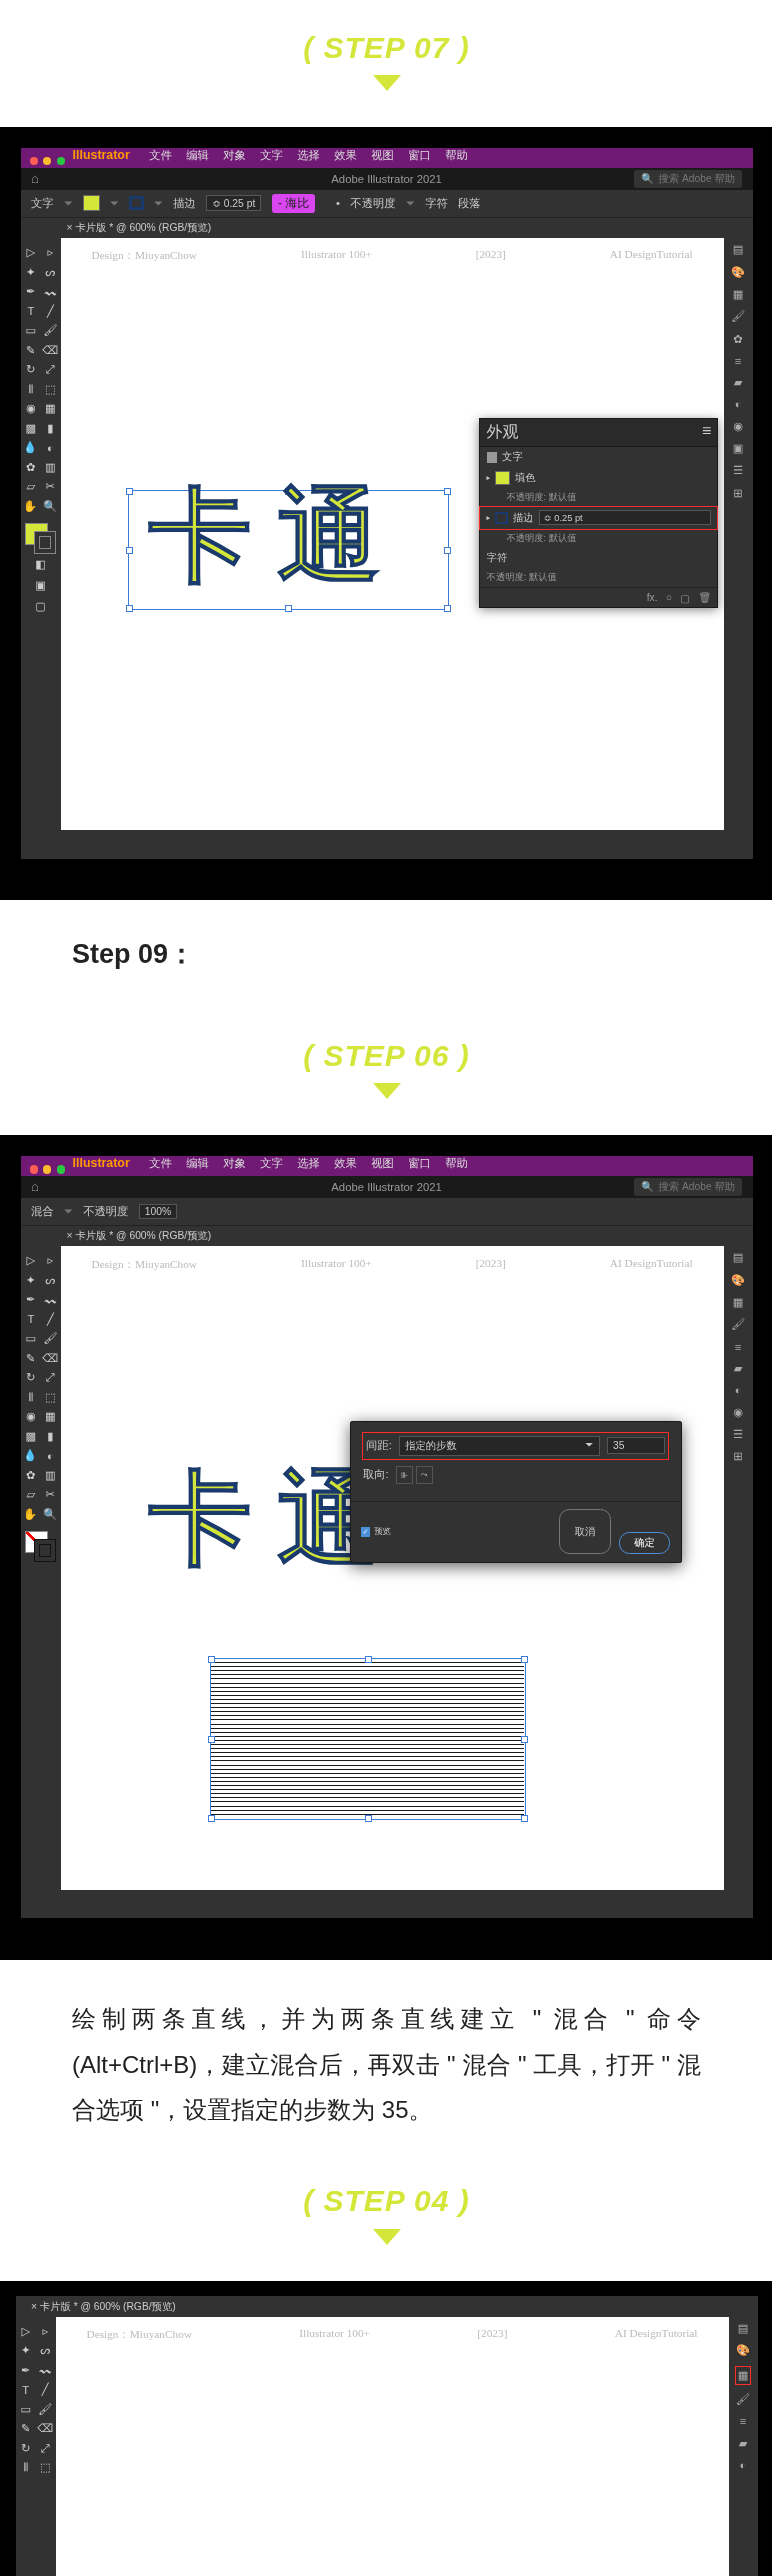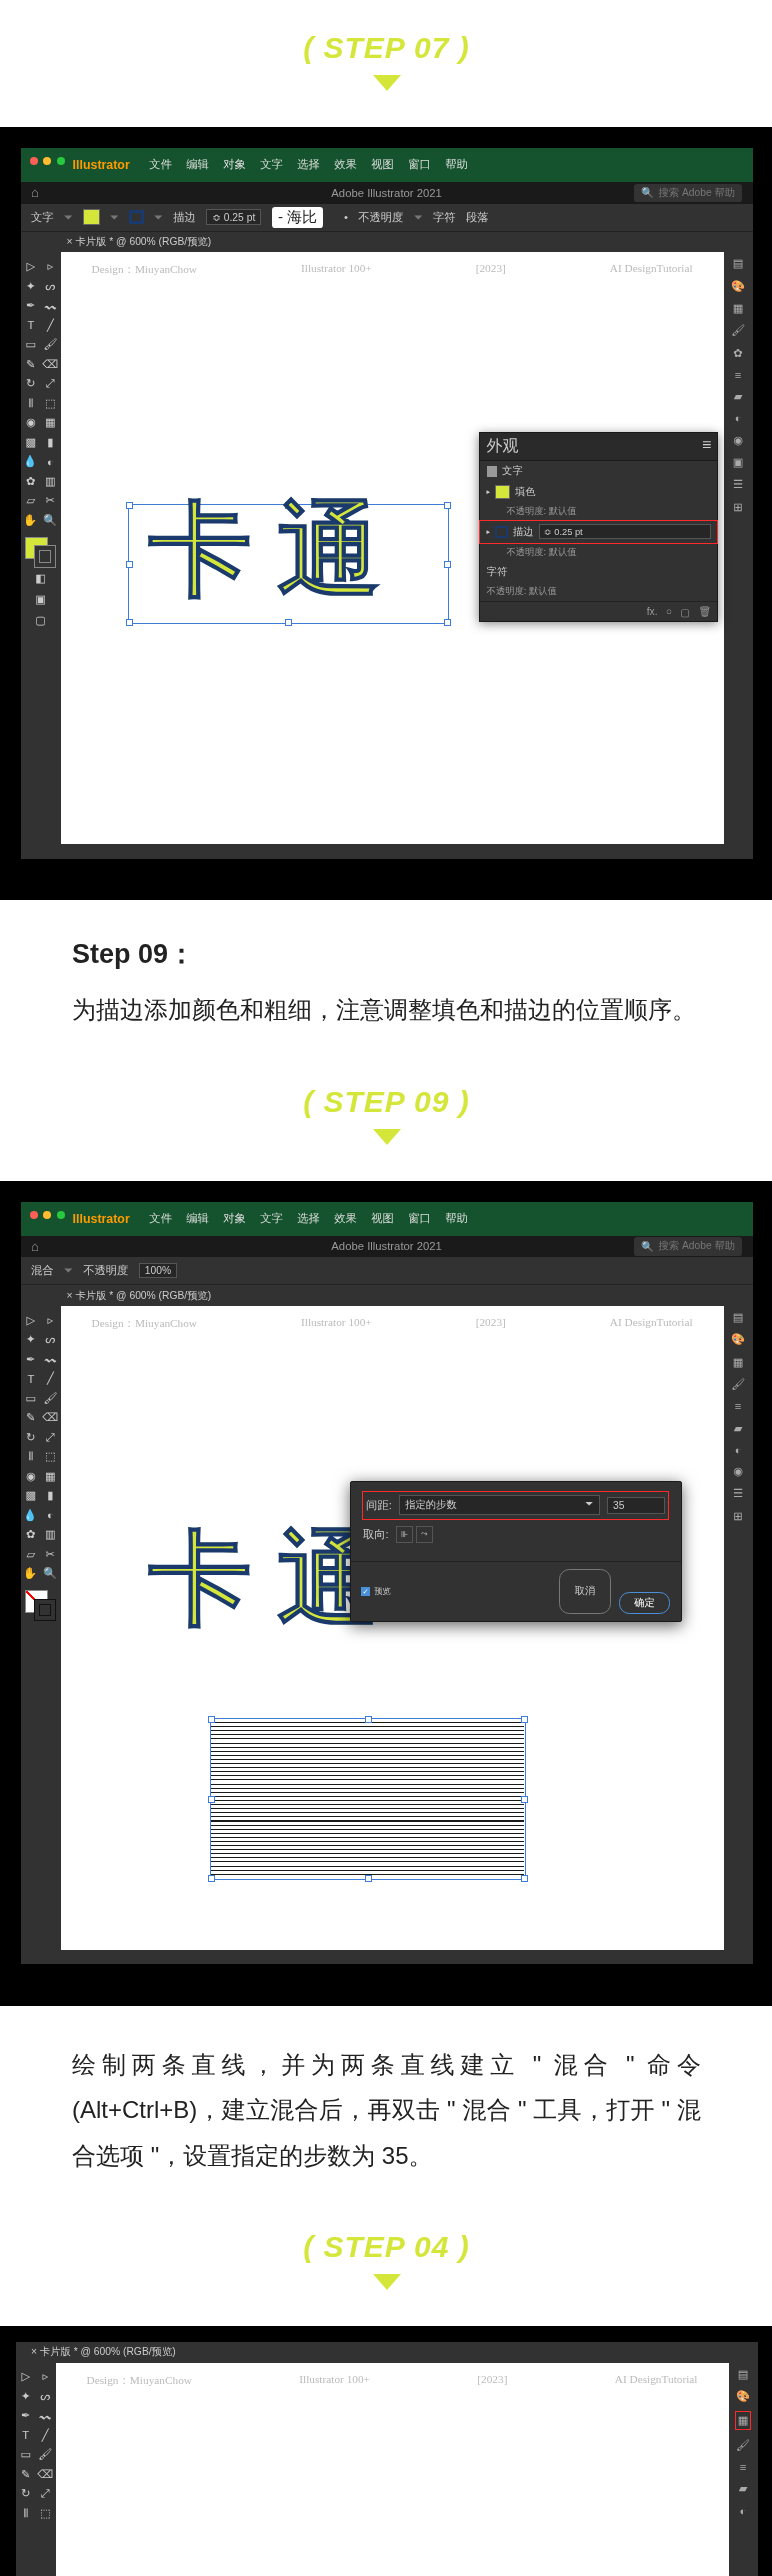--- a/index.html
+++ b/index.html
@@ -45,24 +45,24 @@
     top: 9.3px;
     left: 9.3px;
     display: flex;
     gap: 5.2px;
   }
   .mac-dot { width: 8.2px; height: 8.2px; border-radius: 50%; }
   .mac-red { background: #ff5f57; }
   .mac-yellow { background: #febc2e; }
   .mac-green { background: #28c840; }
   .menubar {
-    background: #14532d;
-    height: 34px;
-    display: flex;
-    align-items: center;
+    background: #701a75;
+    height: 20px;
+    display: flex;
+    align-items: flex-start;
     padding-left: 52px;
     gap: 14.4px;
     color: #dddddd;
     font-size: 11.3px;
   }
   .menubar .logo {
     color: #ff9a00;
     font-weight: bold;
     font-size: 12.4px;
     margin-right: 5.2px;
@@ -111,25 +111,25 @@
     display: inline-block;
   }
   .ctrl-field {
     background: #262626;
     border: 0.5px solid #555;
     padding: 1px 5.2px;
     font-size: 10.3px;
     color: #ccc;
   }
   .ctrl-chip {
-    background: #ffffff;
+    background: #d946ef;
     color: #222;
     border-radius: 3.1px;
     padding: 1px 6.2px;
-    font-size: 15px;
+    font-size: 12px;
   }
   .doc-tab {
     background: #323232;
     height: 20.6px;
     display: flex;
     align-items: center;
     padding-left: 46px;
     color: #ccc;
     font-size: 10.3px;
   }
@@ -492,25 +492,24 @@
         <span>▣</span>
         <span>☰</span>
         <span>⊞</span>
       </div>
     </div>
   </div>
 </div>
 
 <div class="caption-block">
   <div class="caption-title">Step 09：</div>
-  <div class="caption-body">为描边添加颜色和粗细，注意调整填色和描边的位置顺序。</div>
 </div>
 
 <div class="step-header">
-  <span class="step-label">( STEP 09 )</span>
+  <span class="step-label">( STEP 06 )</span>
   <div class="triangle-down"></div>
 </div>
 
 <div class="screenshot-frame" style="height:804px;padding-top:20.6px;">
   <div class="ai-window" style="width:732px;height:762px;margin-left:20.6px;">
     <div class="mac-controls">
       <div class="mac-dot mac-red"></div>
       <div class="mac-dot mac-yellow"></div>
       <div class="mac-dot mac-green"></div>
     </div>

